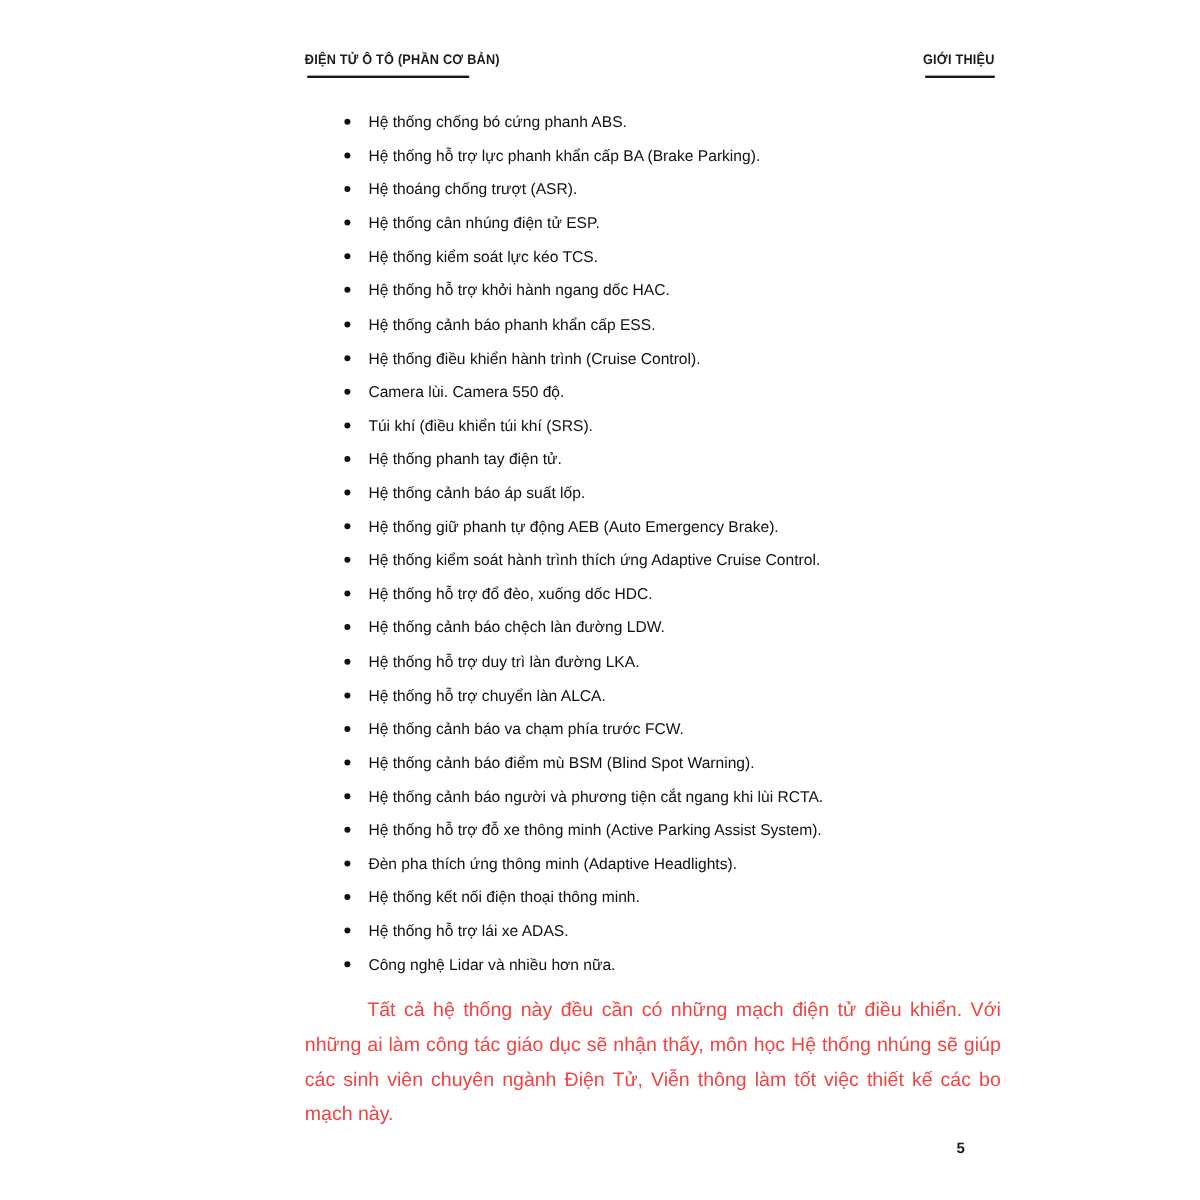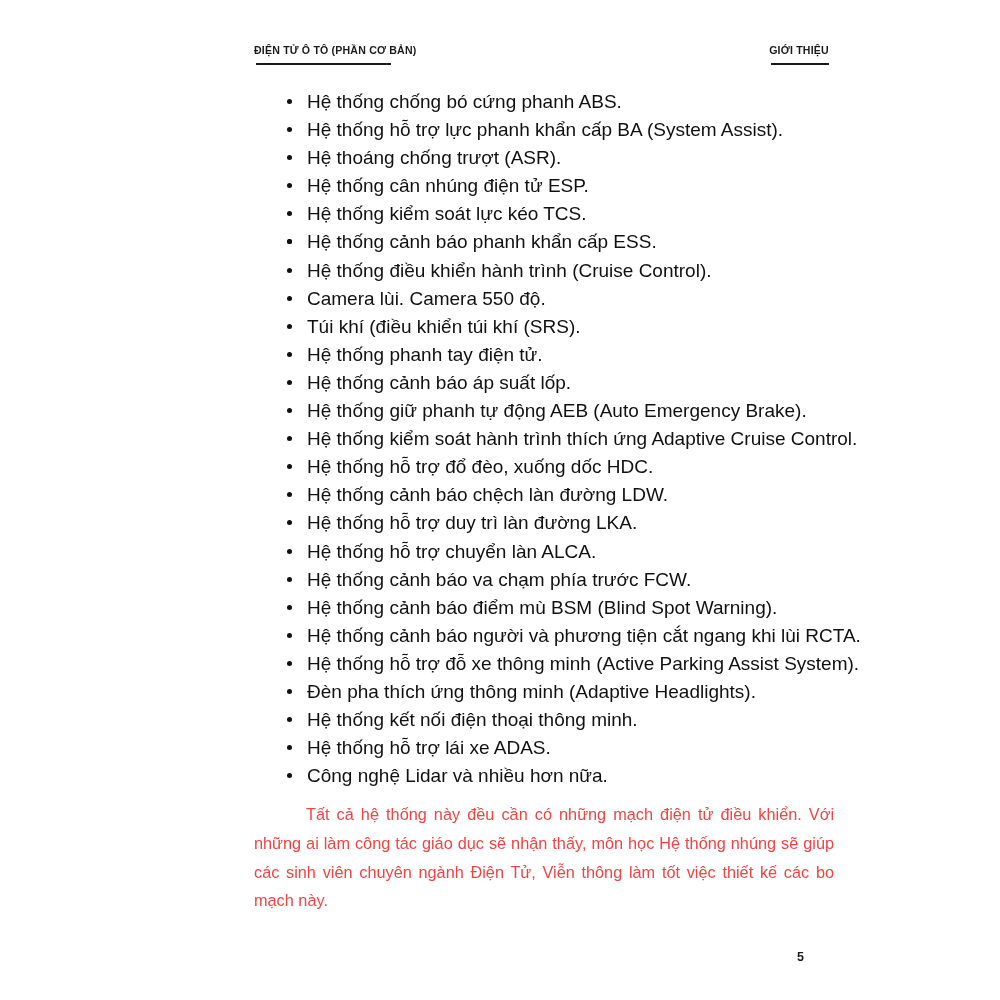--- a/index.html
+++ b/index.html
@@ -75,21 +75,21 @@
   }
 
   ul.bullet-list {
     list-style: none;
     margin: 0;
     padding: 0;
   }
   ul.bullet-list li {
     position: relative;
     padding-left: 53px;
-    font-size: 19px;
+    font-size: 13px;
     line-height: 28.1px;
     color: #111111;
     white-space: nowrap;
   }
   ul.bullet-list li .bullet-dot {
     position: absolute;
     left: 33px;
     top: 11px;
     width: 5px;
     height: 5px;
@@ -125,25 +125,25 @@
   <div class="running-head">
     <div class="rh-left">ĐIỆN TỬ Ô TÔ (PHẦN CƠ BẢN)</div>
     <div class="rh-right">GIỚI THIỆU</div>
   </div>
   <div class="rule-left"></div>
   <div class="rule-right"></div>
 
   <div class="content">
     <ul class="bullet-list">
       <li><span class="bullet-dot"></span><span>Hệ thống chống bó cứng phanh ABS.</span></li>
-      <li><span class="bullet-dot"></span><span>Hệ thống hỗ trợ lực phanh khẩn cấp BA (System Assist).</span></li>
+      <li><span class="bullet-dot"></span><span>Hệ thống hỗ trợ lực phanh khẩn cấp BA (Brake Parking).</span></li>
       <li><span class="bullet-dot"></span><span>Hệ thoáng chống trượt (ASR).</span></li>
       <li><span class="bullet-dot"></span><span>Hệ thống cân nhúng điện tử ESP.</span></li>
       <li><span class="bullet-dot"></span><span>Hệ thống kiểm soát lực kéo TCS.</span></li>
-      <li><span class="bullet-dot"></span></li>
+      <li><span class="bullet-dot"></span><span>Hệ thống hỗ trợ khởi hành ngang dốc HAC.</span></li>
       <li><span class="bullet-dot"></span><span>Hệ thống cảnh báo phanh khẩn cấp ESS.</span></li>
       <li><span class="bullet-dot"></span><span>Hệ thống điều khiển hành trình (Cruise Control).</span></li>
       <li><span class="bullet-dot"></span><span>Camera lùi. Camera 550 độ.</span></li>
       <li><span class="bullet-dot"></span><span>Túi khí (điều khiển túi khí (SRS).</span></li>
       <li><span class="bullet-dot"></span><span>Hệ thống phanh tay điện tử.</span></li>
       <li><span class="bullet-dot"></span><span>Hệ thống cảnh báo áp suất lốp.</span></li>
       <li><span class="bullet-dot"></span><span>Hệ thống giữ phanh tự động AEB (Auto Emergency Brake).</span></li>
       <li><span class="bullet-dot"></span><span>Hệ thống kiểm soát hành trình thích ứng Adaptive Cruise Control.</span></li>
       <li><span class="bullet-dot"></span><span>Hệ thống hỗ trợ đổ đèo, xuống dốc HDC.</span></li>
       <li><span class="bullet-dot"></span><span>Hệ thống cảnh báo chệch làn đường LDW.</span></li>

